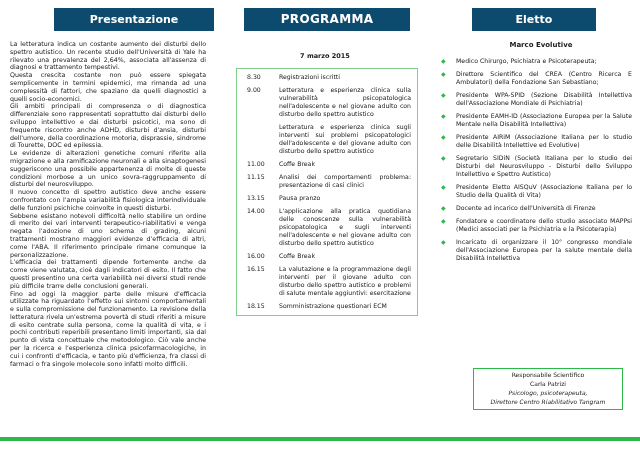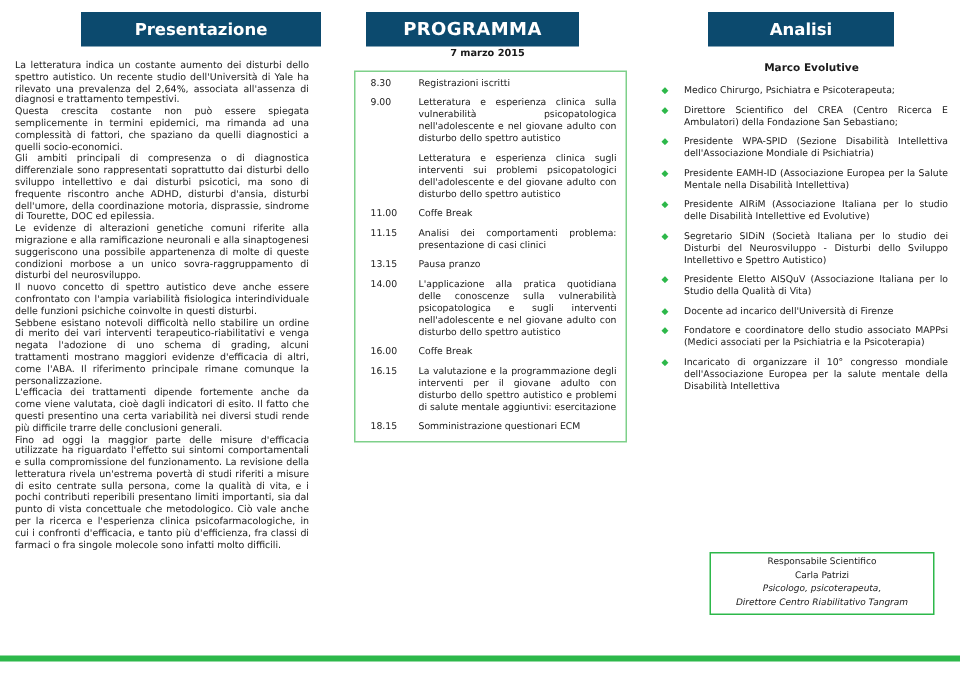--- a/index.html
+++ b/index.html
@@ -7,25 +7,25 @@
   body { font-family: "DejaVu Sans", sans-serif; color: #1a1a1a; position: relative; }
   .col { position: absolute; top: 0; }
   .col-left { left: 10px; width: 196px; }
   .col-mid { left: 232px; width: 186px; }
   .col-right { left: 436px; width: 196px; }
   .header-box {
     background: #0c4a6e; color: #ffffff; font-weight: bold; text-align: center;
     height: 23px; line-height: 23px; margin-top: 8px;
   }
   .col-left .header-box { width: 160px; margin-left: 44px; font-size: 11px; }
-  .col-mid .header-box { width: 142px; margin-left: 12px; font-size: 12px; letter-spacing: 0.3px; }
+  .col-mid .header-box { width: 166px; margin-left: 12px; font-size: 12px; letter-spacing: 0.3px; }
   .col-right .header-box { width: 124px; margin-left: 36px; font-size: 11px; }
   .left-text { margin-top: 9px; font-size: 6.3px; line-height: 7.8px; text-align: justify; }
   .left-text p { margin: 0; }
-  .date { text-align: center; font-weight: bold; font-size: 6.5px; margin-top: 0; }
+  .date { text-align: center; font-weight: bold; font-size: 6.5px; margin-top: 21px; }
   .prog-box {
     border: 1.5px solid #7ed08a; margin-top: 8px; margin-left: 4px; width: 182px;
     padding: 4px 6px 4px 10px;
   }
   .prog-row { display: flex; font-size: 6.2px; line-height: 8px; margin-bottom: 5px; }
   .prog-row:last-child { margin-bottom: 1px; }
   .prog-time { width: 32px; flex-shrink: 0; }
   .prog-desc { flex: 1; text-align: justify; }
   .docente-name { text-align: center; font-weight: bold; font-size: 7px; margin-top: 10px; margin-left: 14px; }
   .cv-list { list-style: none; margin-top: 8px; }
@@ -97,21 +97,21 @@
         <span class="prog-desc">La valutazione e la programmazione degli interventi per il giovane adulto con disturbo dello spettro autistico e problemi di salute mentale aggiuntivi: esercitazione</span>
       </div>
     <div class="prog-row">
         <span class="prog-time">18.15</span>
         <span class="prog-desc">Somministrazione questionari ECM</span>
       </div>
   </div>
 </div>
 
 <div class="col col-right">
-  <div class="header-box">Analisi</div>
+  <div class="header-box">Eletto</div>
   <div class="docente-name">Marco Evolutive</div>
   <ul class="cv-list">
     <li class="cv-item">
         <span class="bullet">◆</span>
         <span class="cv-text">Medico Chirurgo, Psichiatra e Psicoterapeuta;</span>
       </li>
     <li class="cv-item">
         <span class="bullet">◆</span>
         <span class="cv-text">Direttore Scientifico del CREA (Centro Ricerca E Ambulatori) della Fondazione San Sebastiano;</span>
       </li>

